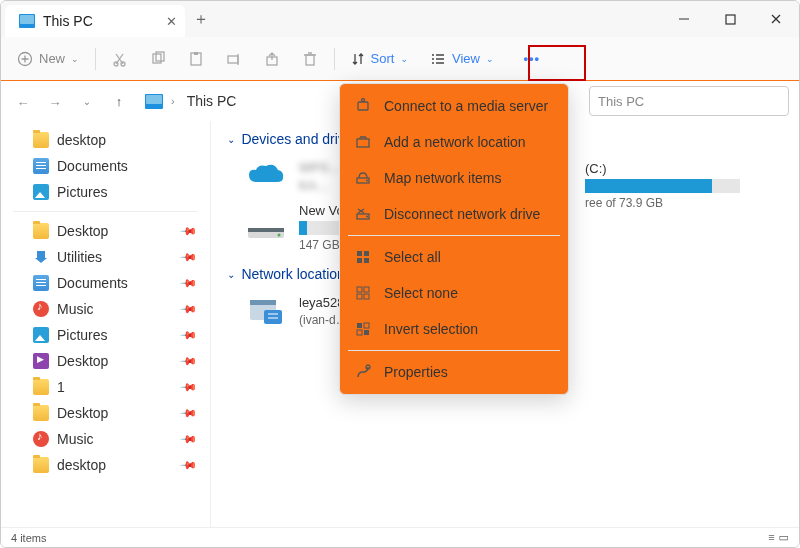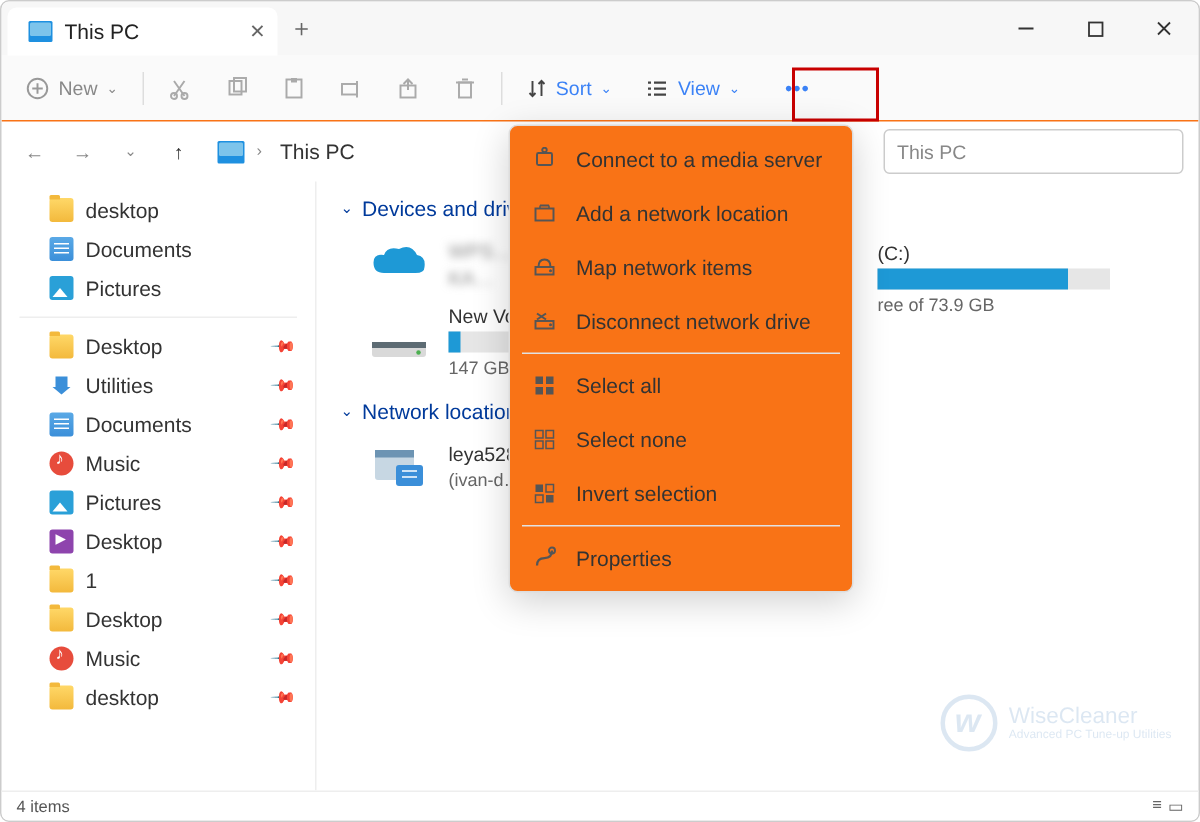--- a/index.html
+++ b/index.html
@@ -312,27 +312,20 @@
               <line x1="22" y1="24" x2="32" y2="24" stroke="#fff"></line>
             </svg>
           </div>
         <div class="dinfo">
           <span>leya528…</span>
           <span class="sub">(ivan-d…</span>
         </div>
       </div>
     </div>
 
-    <div class="watermark">
-      <div class="wm-c"></div>
-      <div>
-        <div class="wm-t">WiseCleaner</div>
-        <div class="wm-s">Advanced PC Tune-up Utilities</div>
-      </div>
-    </div>
   </div>
 </div>
 
 <div class="dropdown" id="dropdown">
     <div class="ditem">
       <span class="dicon">
         <svg width="16" height="16">
           <rect x="3" y="4" width="10" height="8" rx="1" fill="none" stroke="#555" stroke-width="1.3"></rect>
           <circle cx="8" cy="2" r="1.5" fill="none" stroke="#555" stroke-width="1.3"></circle>
           <line x1="8" y1="3" x2="8" y2="4" stroke="#555"></line>

